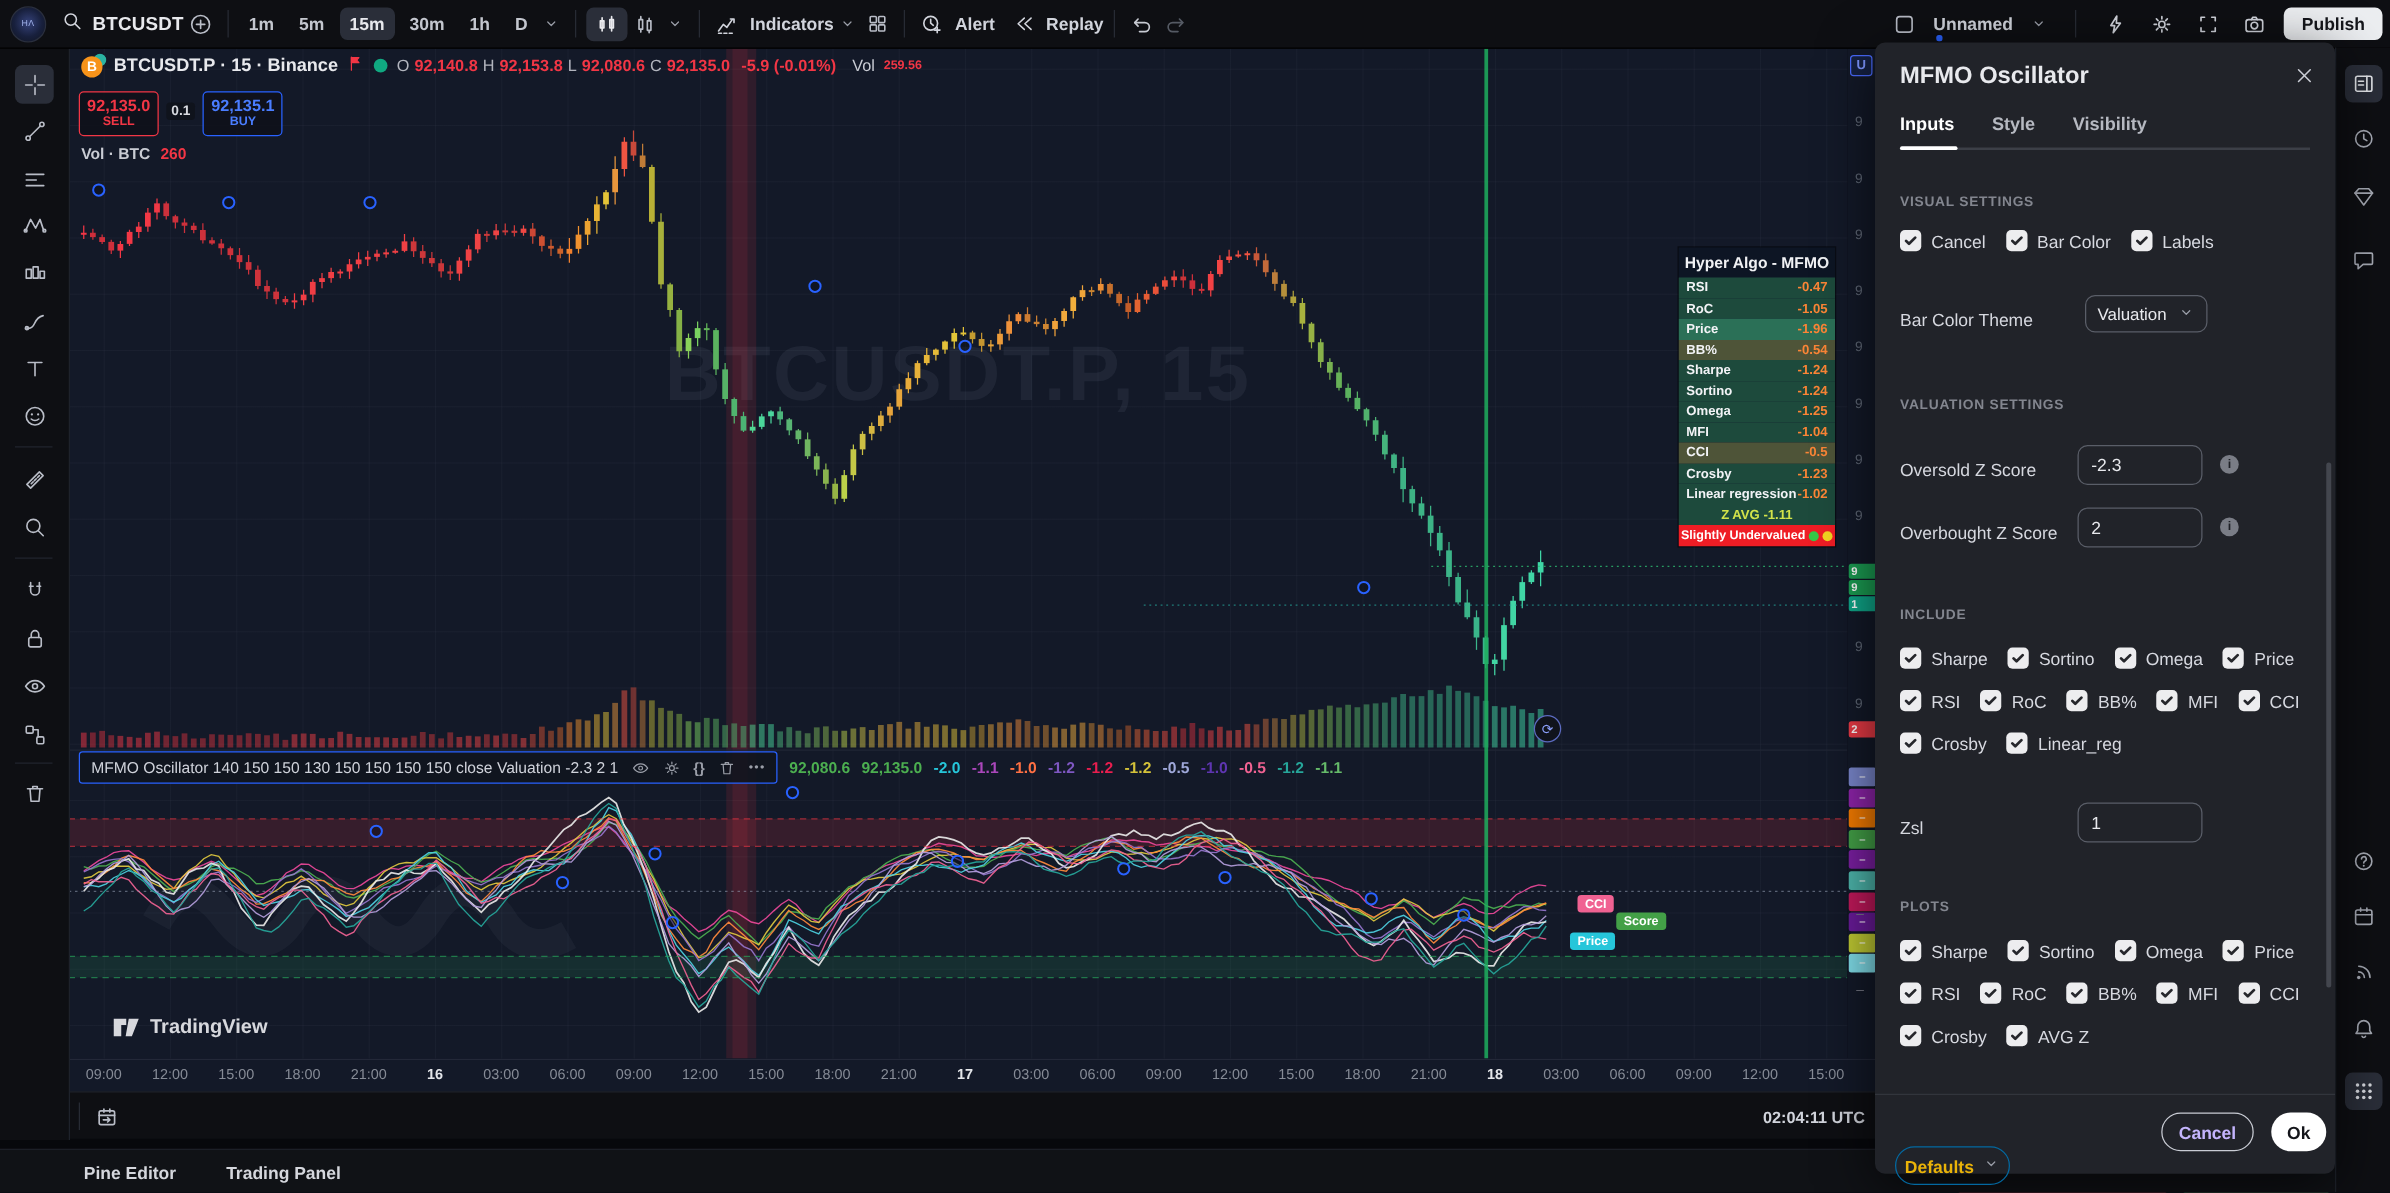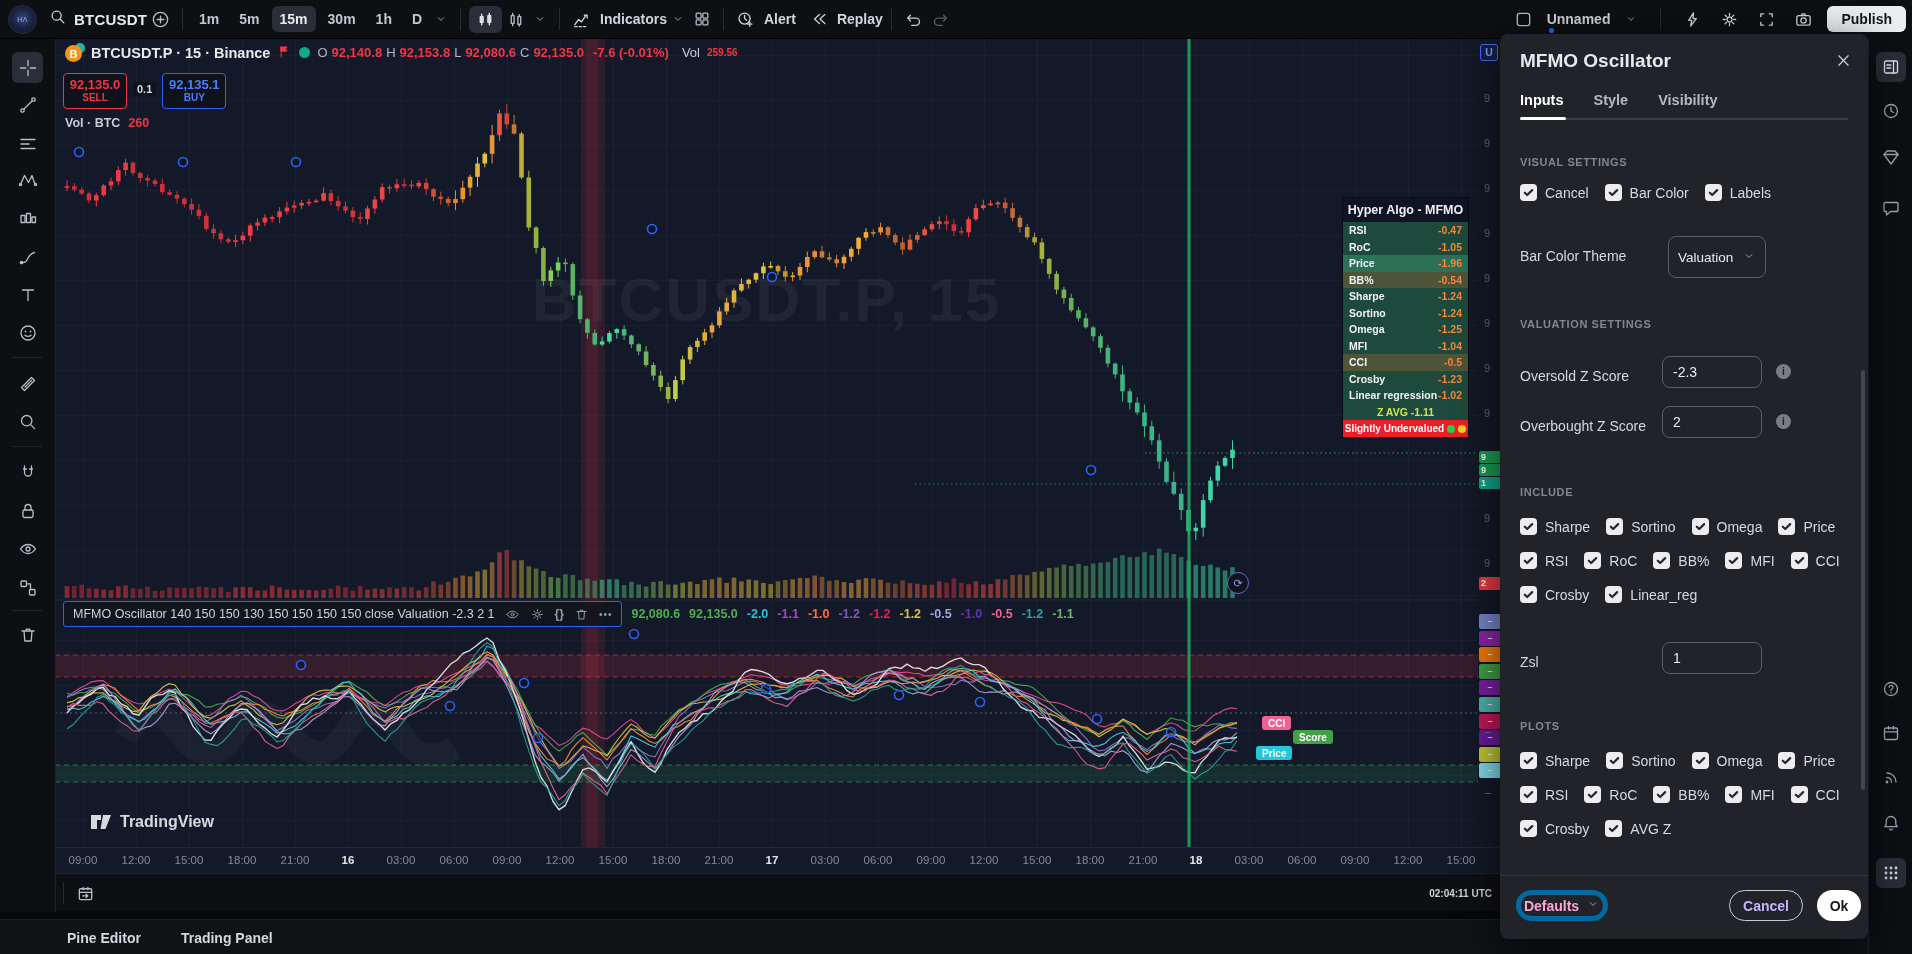--- a/index.html
+++ b/index.html
@@ -79,45 +79,45 @@
   .ps9{position:absolute;left:6px;font-size:11px;color:#78808f;opacity:.75;}
   .psbadge{position:absolute;left:1px;width:22px;border-radius:2px;color:#fff;font-size:9px;font-weight:700;padding-left:2px;overflow:hidden;}
   .uchip{position:absolute;left:2px;top:6px;width:16px;height:15px;border:1px solid #4a6bff;border-radius:3px;background:rgba(41,98,255,0.12);color:#7d96ff;font-size:10.5px;font-weight:700;text-align:center;line-height:15px;}
   .psdash{position:absolute;left:7px;color:#787b86;font-size:11px;}
   
   #taxis{position:absolute;left:55px;top:847px;width:1447px;height:26px;background:#131928;border-top:1px solid #232838;z-index:9;}
   .tlab{position:absolute;top:6px;width:44px;margin-left:-22px;text-align:center;font-size:11.5px;color:#868b96;}
   .tlab.day{color:#e4e6ea;font-weight:700;}
   #rangebar{position:absolute;left:55px;top:873px;width:1447px;height:38px;background:#0e0f13;border-top:1px solid #1e222b;display:flex;align-items:center;z-index:9;}
   .rng{font-size:13px;color:#b2b5be;padding:4px 9px;cursor:pointer;font-weight:600;}
-  #clock{position:absolute;right:10px;font-size:10px;color:#d1d4dc;font-weight:600;}
+  #clock{position:absolute;right:10px;font-size:13px;color:#d1d4dc;font-weight:600;}
   #gapstrip{position:absolute;left:0;top:911px;width:1912px;height:8px;background:#07080c;z-index:9;}
   #statusbar{position:absolute;left:0;top:919px;width:1912px;height:35px;background:#101216;border-top:1px solid #1c1f27;display:flex;align-items:center;gap:40px;padding-left:67px;z-index:9;}
   .statusitem{font-size:14px;color:#d5d7dd;font-weight:600;cursor:pointer;}
   
   #dlg{position:absolute;left:1500px;top:34px;width:368px;height:905px;background:#212329;border-radius:8px;box-shadow:0 10px 44px rgba(0,0,0,0.65);z-index:50;}
   .dlg-title{position:absolute;left:20px;top:16px;font-size:19px;font-weight:700;color:#e8e9ed;}
   .dlg-close{position:absolute;right:16px;top:18px;cursor:pointer;}
   .dlg-tab{font-size:14.5px;font-weight:700;color:#b6b9c1;cursor:pointer;}
   .dlg-tab.on{color:#fff;}
   #dlgtabs{position:absolute;left:20px;top:58px;display:flex;gap:30px;}
   .tabtrack{position:absolute;left:20px;top:84px;width:328px;height:2px;background:#3c3f47;}
   .tabactive{position:absolute;left:20px;top:83px;width:46px;height:3px;background:#fff;border-radius:2px;}
   .sec{position:absolute;left:20px;font-size:11px;font-weight:700;letter-spacing:.6px;color:#83868f;}
   .rowlabel{position:absolute;left:20px;font-size:14px;color:#d6d8df;}
   .cbrow{position:absolute;left:20px;display:flex;gap:16px;align-items:center;}
   .cb{display:flex;align-items:center;gap:8px;cursor:pointer;}
   .cb .box{width:17px;height:17px;border-radius:4px;background:#ededef;display:flex;align-items:center;justify-content:center;flex:none;}
   .cb .cl{font-size:14px;color:#d7d9e0;}
   .dlg-input{position:absolute;left:162px;width:100px;height:32px;box-sizing:border-box;background:#212329;border:1px solid #5a5e68;border-radius:8px;color:#e8e9ed;font-size:14px;padding:0 10px;font-family:"Liberation Sans",sans-serif;outline:none;}
-  .dlg-select{position:absolute;left:168px;width:98px;height:42px;box-sizing:border-box;border:1px solid #5a5e68;border-radius:8px;display:flex;align-items:center;justify-content:space-between;padding:0 9px;color:#e8e9ed;font-size:13.5px;cursor:pointer;}
+  .dlg-select{position:absolute;left:168px;width:98px;height:30px;box-sizing:border-box;border:1px solid #5a5e68;border-radius:8px;display:flex;align-items:center;justify-content:space-between;padding:0 9px;color:#e8e9ed;font-size:13.5px;cursor:pointer;}
   .info{position:absolute;left:276px;width:15px;height:15px;border-radius:50%;background:#7a7d86;color:#1e2026;font-size:10px;font-weight:700;text-align:center;line-height:15px;}
   .dlg-footer-line{position:absolute;left:0;top:841px;width:368px;height:1px;background:#32353c;}
   .btn{position:absolute;top:856px;height:31px;box-sizing:border-box;border-radius:16px;display:flex;align-items:center;justify-content:center;font-size:14px;font-weight:700;cursor:pointer;}
-  #btn-defaults{left:16px;width:92px;border:5px solid #0369a1;color:#f9a8d4;gap:7px;}
+  #btn-defaults{left:16px;width:92px;border:1px solid #0369a1;color:#eab308;gap:7px;margin-top:27px;}
   #btn-cancel{left:229px;width:74px;border:1.5px solid #c9ccd4;color:#c4b5fd;}
   #btn-ok{left:317px;width:44px;background:#fff;color:#14151a;}
   #dlg-scroll{position:absolute;left:361px;top:336px;width:4px;height:420px;border-radius:2px;background:#43464e;}
   
   .pill{position:absolute;height:11px;border-radius:5px;background:#3a1d24;border:1px solid #b3424f;}
   .pill.g{background:#16382a;border-color:#3fa36a;}
   
   #rsidebar{position:absolute;left:1868px;top:38px;width:44px;height:916px;background:#0e0f13;border-left:1px solid #1e222b;z-index:45;}
   .rsic{position:absolute;left:7px;width:30px;height:30px;display:flex;align-items:center;justify-content:center;border-radius:6px;cursor:pointer;}
   .rsic.lit{background:#2a2e39;}
@@ -668,21 +668,21 @@
       <span class="ohlc" id="ohlc">
           <span class="k">O</span>
           <span class="v">92,140.8</span>
           <span class="k">H</span>
           <span class="v">92,153.8</span>
           <span class="k">L</span>
           <span class="v">92,080.6</span>
           <span class="k">C</span>
           <span class="v">92,135.0</span>
         </span>
-      <span class="chg">-7.6 (-0.01%)</span>
+      <span class="chg">-5.9 (-0.01%)</span>
       <span class="volk">Vol</span>
       <span class="volv">259.56</span>
     </div>
     <div id="btnrow">
       <div class="tradebox sellbox">
         <span class="p">92,135.0</span>
         <span class="l">SELL</span>
       </div>
       <span class="qty">0.1</span>
       <div class="tradebox buybox">

